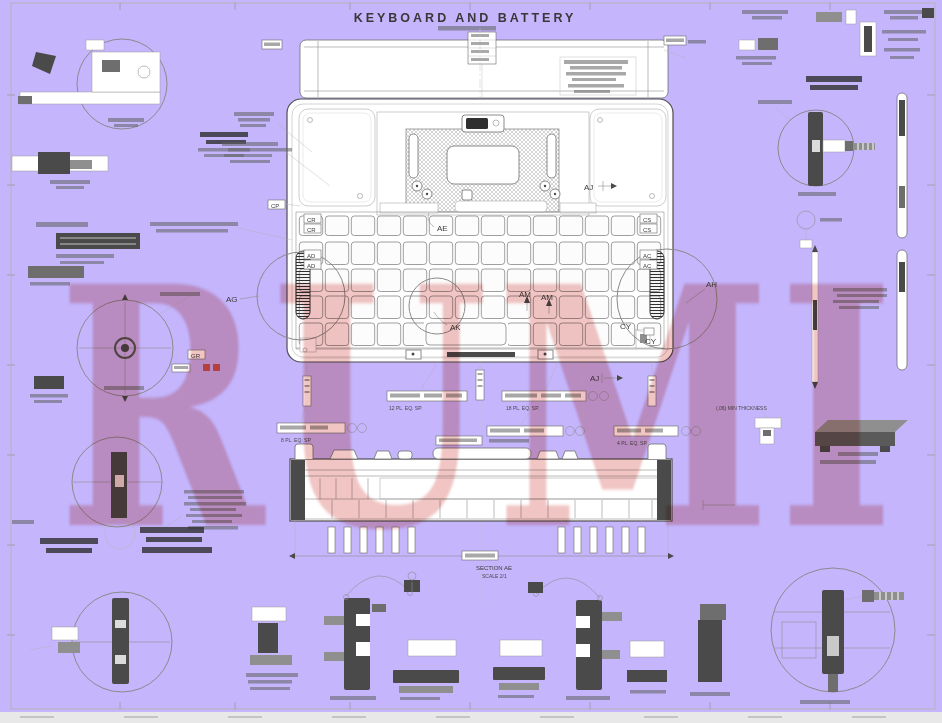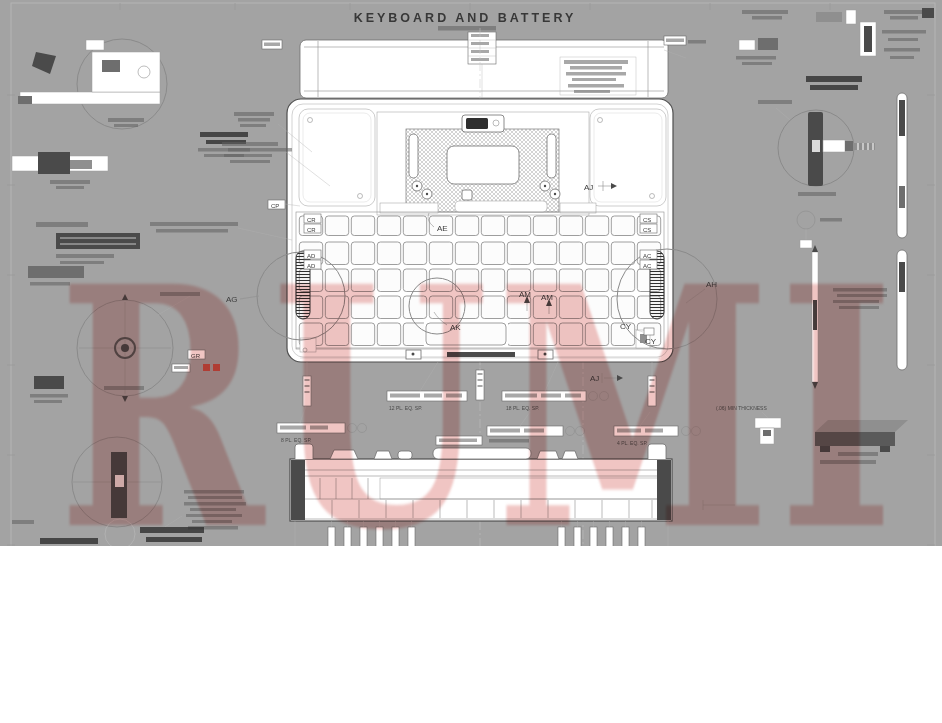--- a/index.html
+++ b/index.html
@@ -1,16 +1,16 @@
 <!DOCTYPE html>
 <html><head>
 <meta charset="utf-8">
 <style>
   html,body{margin:0;padding:0;background:#ffffff;}
-  .sheet{position:relative;width:942px;height:546px;background:#a3a3a3;overflow:hidden;
+  .sheet{position:relative;width:942px;height:723px;background:#c4b5fd;overflow:hidden;
          font-family:"Liberation Sans",sans-serif;}
   svg.draw{position:absolute;left:0;top:0;filter:blur(.45px);}
   .lnw{stroke:#4f4f4f;stroke-width:1.2;fill:#fff}
   .th{stroke:#8f8f8f;stroke-width:.6;fill:none}
   .thn{stroke:#b0b0b0;stroke-width:.4;fill:none}
   .wf{fill:#fff;stroke:#6e6e6e;stroke-width:.8}
   .wf2{fill:#fff;stroke:#9a9a9a;stroke-width:.5}
   .dk{fill:#4a4a4a}
   .dk2{fill:#6e6e6e}
   .md{fill:#8f8f8f}

